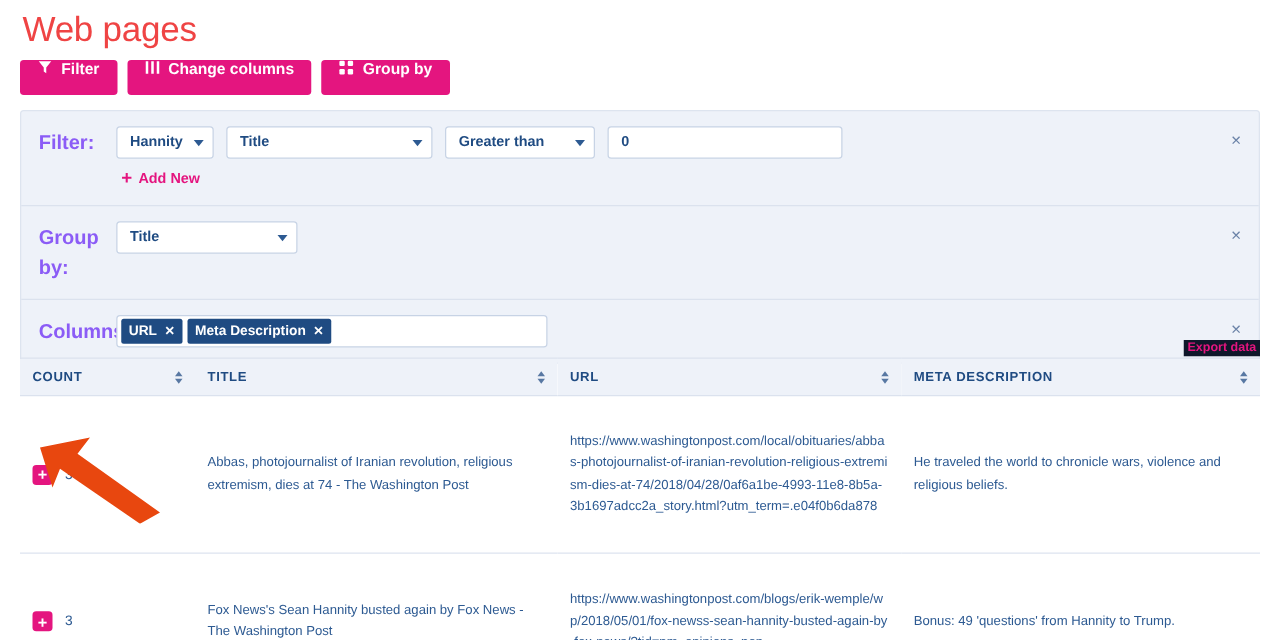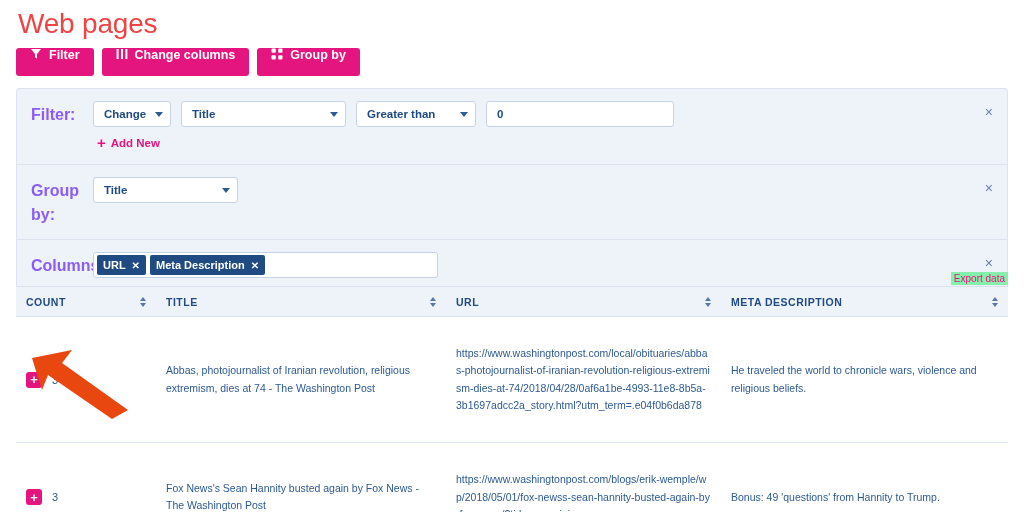--- a/index.html
+++ b/index.html
@@ -169,23 +169,23 @@
     cursor: pointer;
     user-select: none;
   }
 
   
   .export-data {
     position: absolute;
     right: 16px;
     top: 272px;
     font-size: 10px;
-    font-weight: normal;
+    font-weight: bold;
     color: #e4157f;
-    background: #86efac;
+    background: #0f172a;
     padding: 1px 3px;
     cursor: pointer;
     z-index: 4;
   }
 
   
   .table-wrap {
     position: absolute;
     left: 16px; top: 286px;
     width: 992px;
@@ -307,21 +307,21 @@
     </button>
   </div>
 
   <div class="panel">
 
     <div class="panel-row">
       <div class="row-label">Filter:</div>
       <div class="row-body">
         <div class="controls">
           <div class="select sel-include">
-            <span>Change</span>
+            <span>Hannity</span>
             <span class="caret"></span>
           </div>
           <div class="select sel-title">
             <span>Title</span>
             <span class="caret"></span>
           </div>
           <div class="select sel-op">
             <span>Greater than</span>
             <span class="caret"></span>
           </div>

